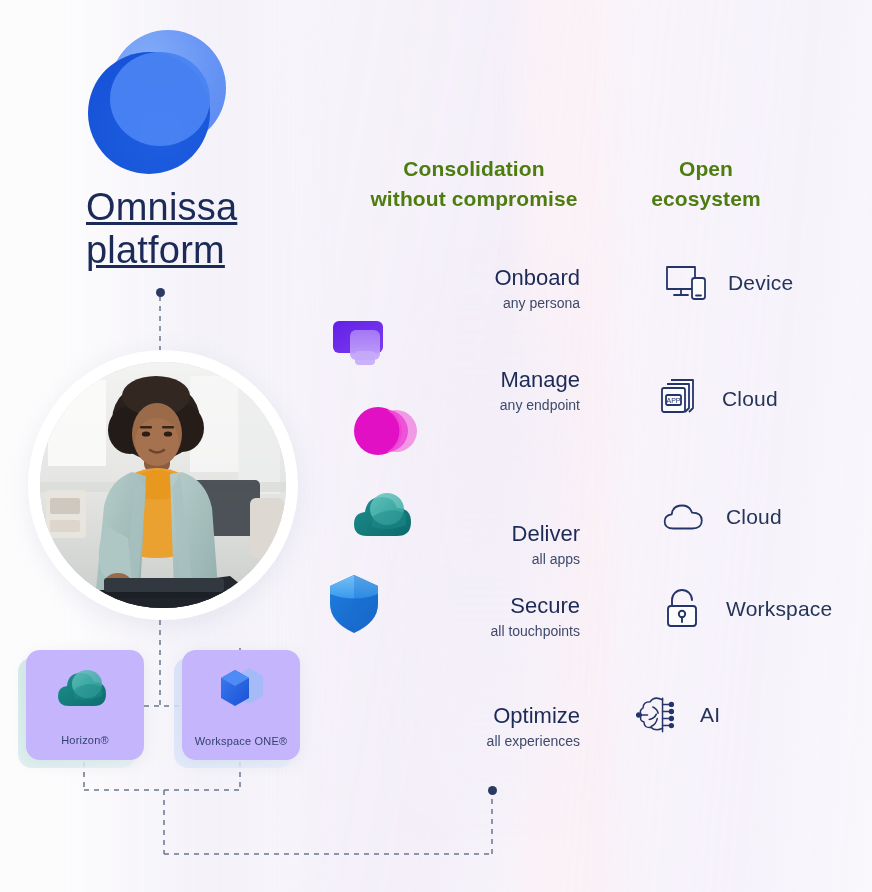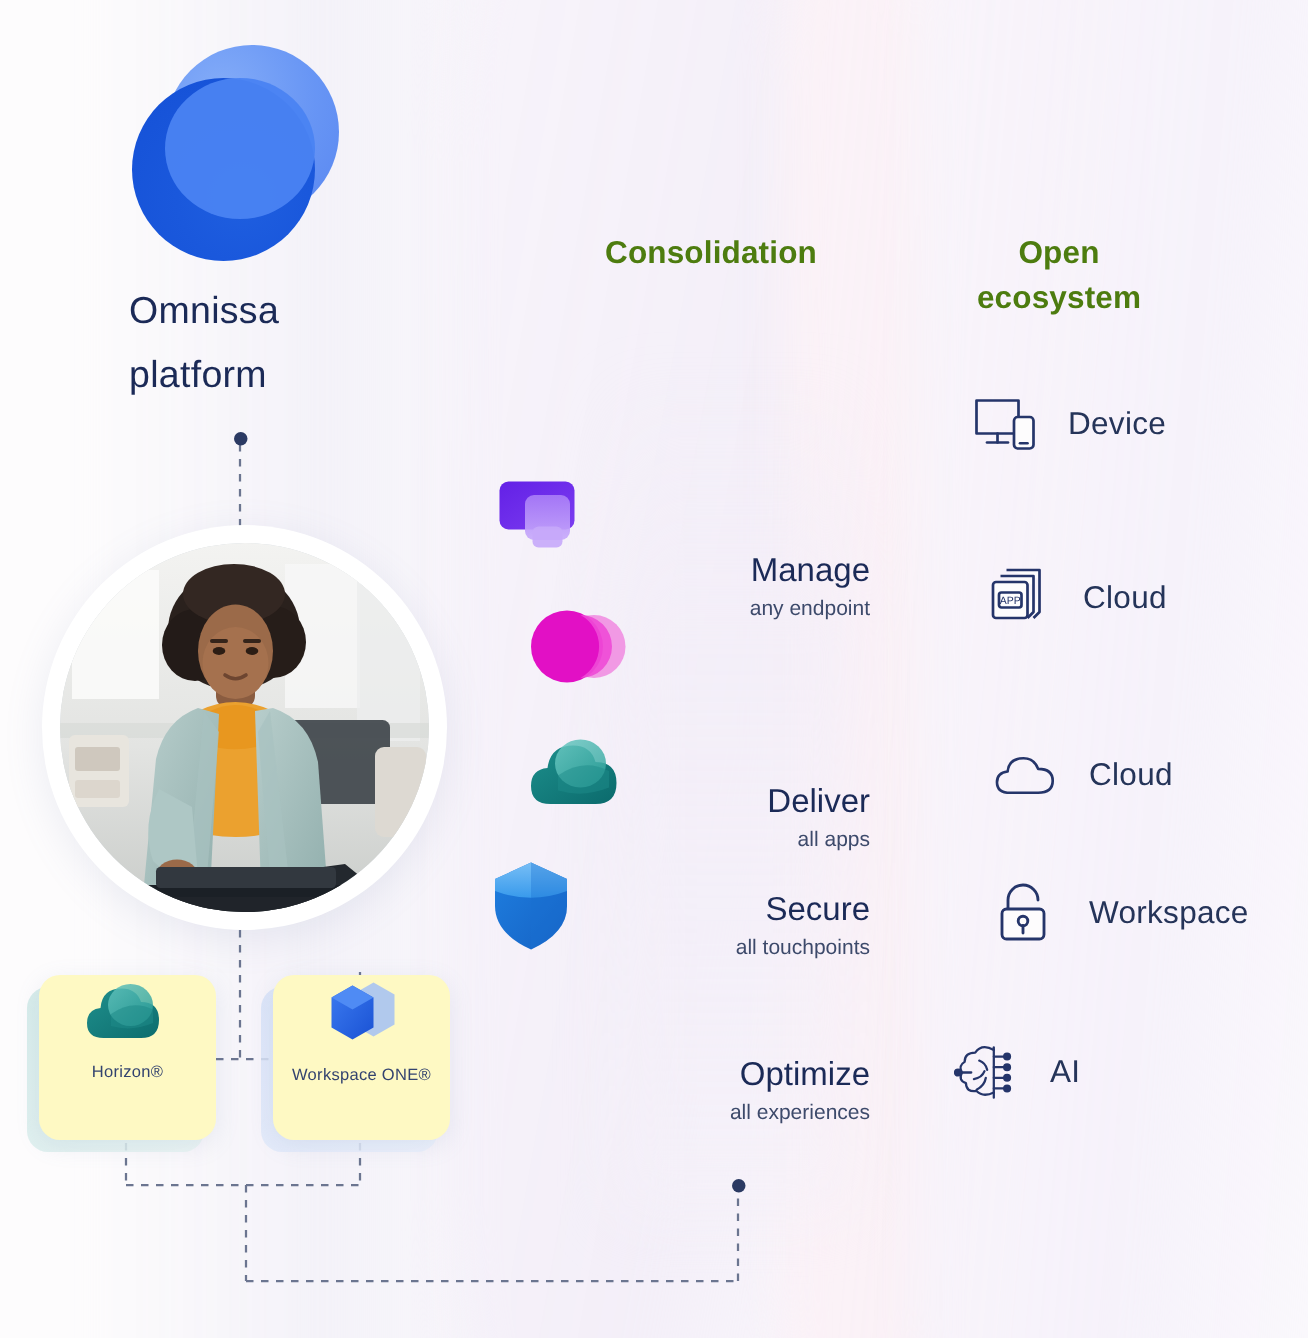--- a/index.html
+++ b/index.html
@@ -72,46 +72,46 @@
   }
   .logo-circle-overlap {
     position: absolute; left: 22px; top: 22px; width: 100px; height: 94px;
     border-radius: 50%;
     background: #4a83f2;
     opacity: .95;
   }
 
   .omnissa-title {
     position: absolute; left: 86px; top: 186px; width: 230px;
-    font-size: 25px; line-height: 43px; font-weight: 400;
-    color: #1b2a57; letter-spacing: .2px;
+    font-size: 38px; line-height: 43px; font-weight: 400;
+    color: #1b2a57; letter-spacing: .2px; text-decoration: underline;
   }
 
   
   .photo-ring {
     position: absolute; left: 28px; top: 350px;
     width: 270px; height: 270px; border-radius: 50%;
     background: #ffffff;
     box-shadow: 0 6px 26px rgba(130,140,180,.14);
   }
   .photo {
     position: absolute; left: 40px; top: 362px;
     width: 246px; height: 246px; border-radius: 50%;
     overflow: hidden;
     background: #cfd6dc;
   }
   .photo svg { display:block; }
 
   
   .card {
     position: absolute; width: 118px; height: 110px;
-    background: #fef9c3; border-radius: 14px;
+    background: #c4b5fd; border-radius: 14px;
     box-shadow: 0 4px 16px rgba(120,140,180,.14);
     display: flex; flex-direction: column;
-    align-items: center; justify-content: flex-start; gap: 8px;
+    align-items: center; justify-content: center; gap: 20px;
   }
   .card-shadow {
     position: absolute; width: 118px; height: 110px; border-radius: 14px;
   }
   .card-label {
     font-size: 11px; color: #33436f; letter-spacing: .2px;
   }
   #card-horizon { left: 26px; top: 650px; }
   #card-horizon-shadow { left: 18px; top: 658px; background: linear-gradient(135deg,#cfe9e7,#e8f4f3); opacity:.85; }
   #card-wsone { left: 182px; top: 650px; }
@@ -287,22 +287,27 @@
         <path d="M34 5 l14 8 v20 l-14 8 l-14 -8 v-20 z" fill="#9dbdf7" opacity=".8"></path>
         <path d="M20 7 l14 8 v20 l-14 8 l-14 -8 v-20 z" fill="url(#ws1)"></path>
         <path d="M20 7 l14 8 l-14 8 l-14 -8 z" fill="#4f8bf4"></path>
       </svg>
     </span>
     <span class="card-label">Workspace ONE®</span>
   </div>
 
   <div class="col-head" id="head-consolidation">
     <div>Consolidation</div>
-  </div>
-
+    <div>without compromise</div>
+  </div>
+
+  <div class="pillar" style="left:320px; top:264px; width:260px;">
+    <div class="pillar-title">Onboard</div>
+    <div class="pillar-sub">any persona</div>
+  </div>
   <div class="pillar-icon" style="left:331px; top:318px;">
     <svg width="62" height="56" viewBox="0 0 62 56">
       <defs>
         <linearGradient id="pu1" x1="0" y1="0" x2="1" y2="1">
           <stop offset="0%" stop-color="#6320e6"></stop>
             <stop offset="100%" stop-color="#7b3df0"></stop>
         </linearGradient>
         <linearGradient id="pu2" x1="0" y1="0" x2="0" y2="1">
           <stop offset="0%" stop-color="#a87cf7"></stop>
             <stop offset="100%" stop-color="#c8abfb"></stop>
@@ -373,21 +378,21 @@
   <div class="pillar" style="left:320px; top:702px; width:260px;">
     <div class="pillar-title">Optimize</div>
     <div class="pillar-sub">all experiences</div>
   </div>
 
   <div class="col-head" id="head-open">
     <div>Open</div>
     <div>ecosystem</div>
   </div>
 
-  <div class="eco" style="left:648px; top:260px;">
+  <div class="eco" style="left:664px; top:260px;">
     <span class="eco-icon">
       <svg width="46" height="42" viewBox="0 0 46 42" fill="none" stroke="#25356a" stroke-width="1.8" stroke-linecap="round" stroke-linejoin="round">
         <path d="M3 5 h28 v22 h-28 z"></path>
         <path d="M10 33 h14"></path>
         <path d="M17 27 v6"></path>
         <rect x="28" y="16" width="13" height="21" rx="2.5" fill="#fdfcfd"></rect>
         <path d="M32 33.5 h5"></path>
       </svg>
     </span>
     <span class="eco-label">Device</span>

